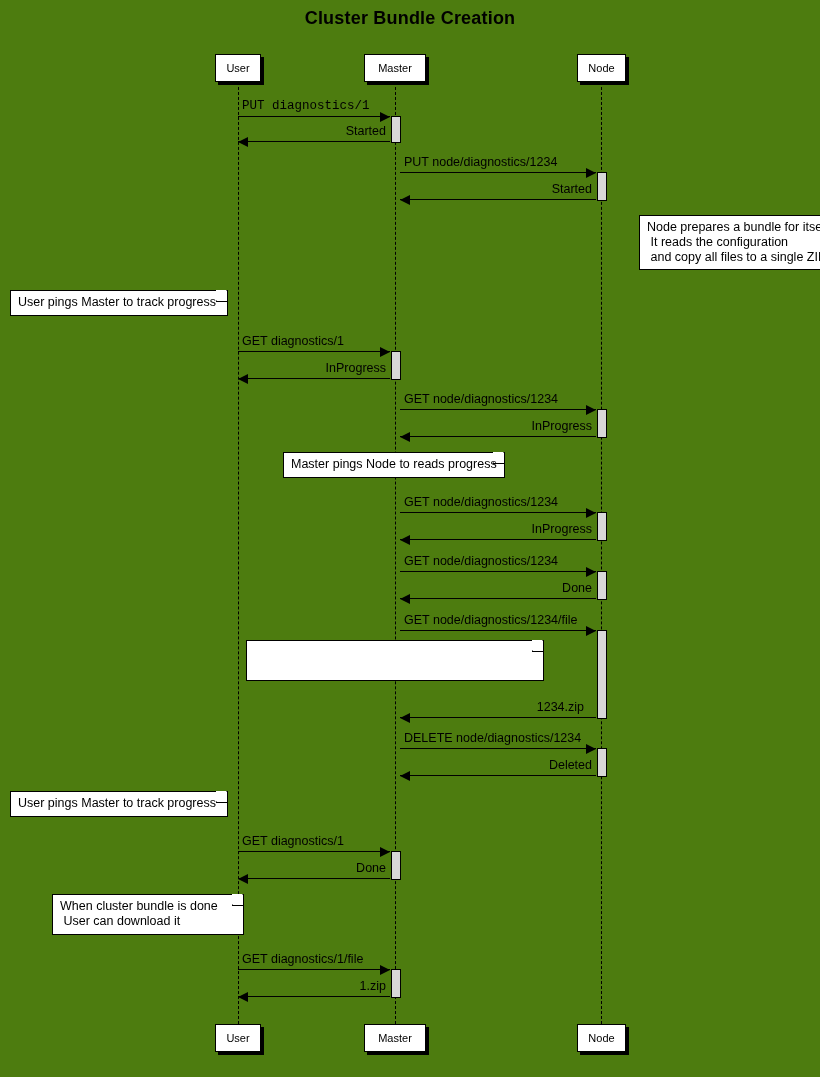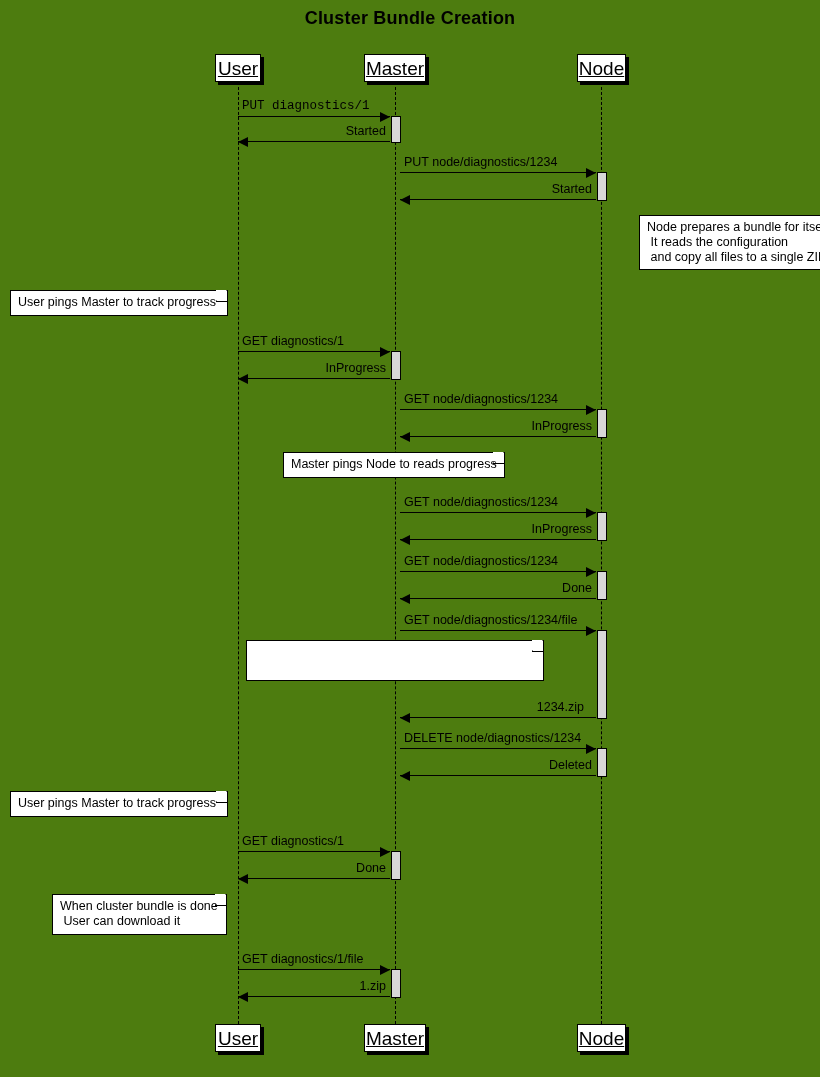--- a/index.html
+++ b/index.html
@@ -42,22 +42,21 @@
     height: 28px;
     border: 1px solid #000000;
     background: #ffffff;
     box-shadow: 3px 3px 0 0 #000000;
     display: flex;
     align-items: center;
     justify-content: center;
     box-sizing: border-box;
   }
   .participant .plabel {
-    font-size: 19px;
-    text-decoration: underline;
+    font-size: 11px;
     line-height: 1;
     white-space: nowrap;
   }
   
   .activation {
     position: absolute;
     width: 10px;
     background: #d8d8d8;
     border: 1px solid #000000;
     box-sizing: border-box;
@@ -231,17 +230,17 @@
       </div>
     </div>
   <div id="notes-layer">
       <div class="note" style="left: 639px; top: 215px; width: 199px; height: 55px;"><span class="fold"></span><span class="note-text">Node prepares a bundle for itself
  It reads the configuration
  and copy all files to a single ZIP</span></div>
       <div class="note" style="left: 10px; top: 290px; width: 218px; height: 26px;"><span class="fold"></span><span class="note-text">User pings Master to track progress</span></div>
       <div class="note" style="left: 283px; top: 452px; width: 222px; height: 26px;"><span class="fold"></span><span class="note-text">Master pings Node to reads progress</span></div>
       <div class="note" style="left: 246px; top: 640px; width: 298px; height: 41px;"><span class="fold"></span></div>
       <div class="note" style="left: 10px; top: 791px; width: 218px; height: 26px;"><span class="fold"></span><span class="note-text">User pings Master to track progress</span></div>
-      <div class="note" style="left: 52px; top: 894px; width: 175px; height: 41px;"><span class="fold"></span><span class="note-text">When cluster bundle is done
+      <div class="note" style="left: 52px; top: 894px; width: 192px; height: 41px;"><span class="fold"></span><span class="note-text">When cluster bundle is done
  User can download it</span></div>
     </div>
 
 </div>
 
 </body></html>

